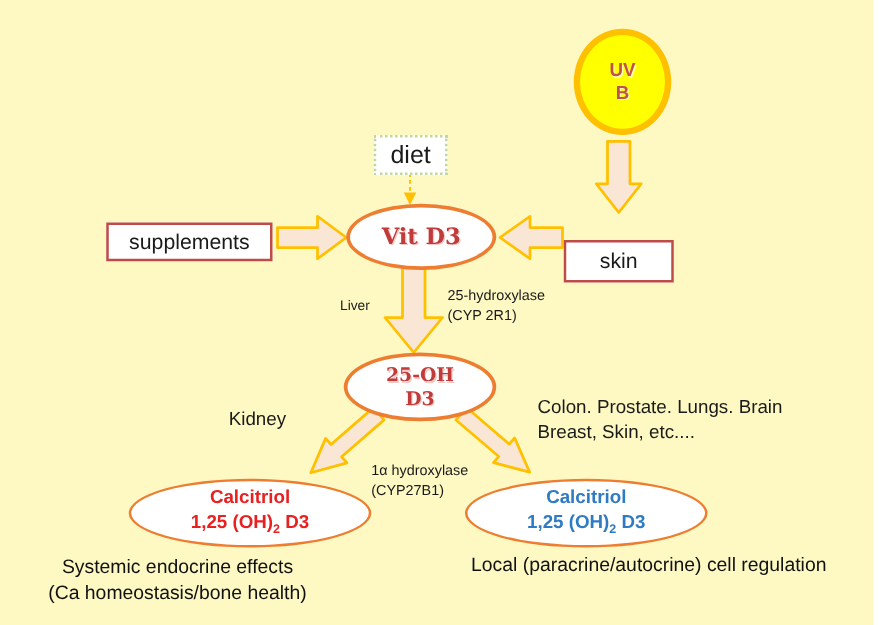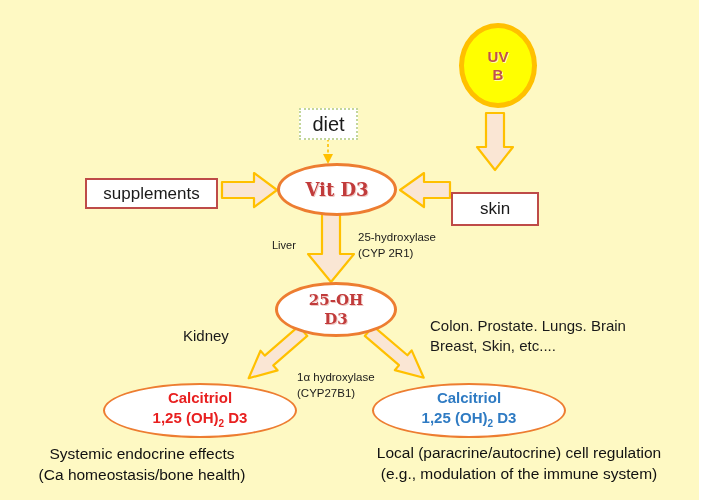--- a/index.html
+++ b/index.html
@@ -130,16 +130,15 @@
     <div>Breast, Skin, etc....</div>
   </div>
 
   <div class="caption caption-left">
     <div>Systemic endocrine effects</div>
     <div>(Ca homeostasis/bone health)</div>
   </div>
 
   <div class="caption caption-right">
     <div>Local (paracrine/autocrine) cell regulation</div>
-    <div>(e.g., modulation of the immune system)</div>
   </div>
 
 </div>
 
 </body></html>

